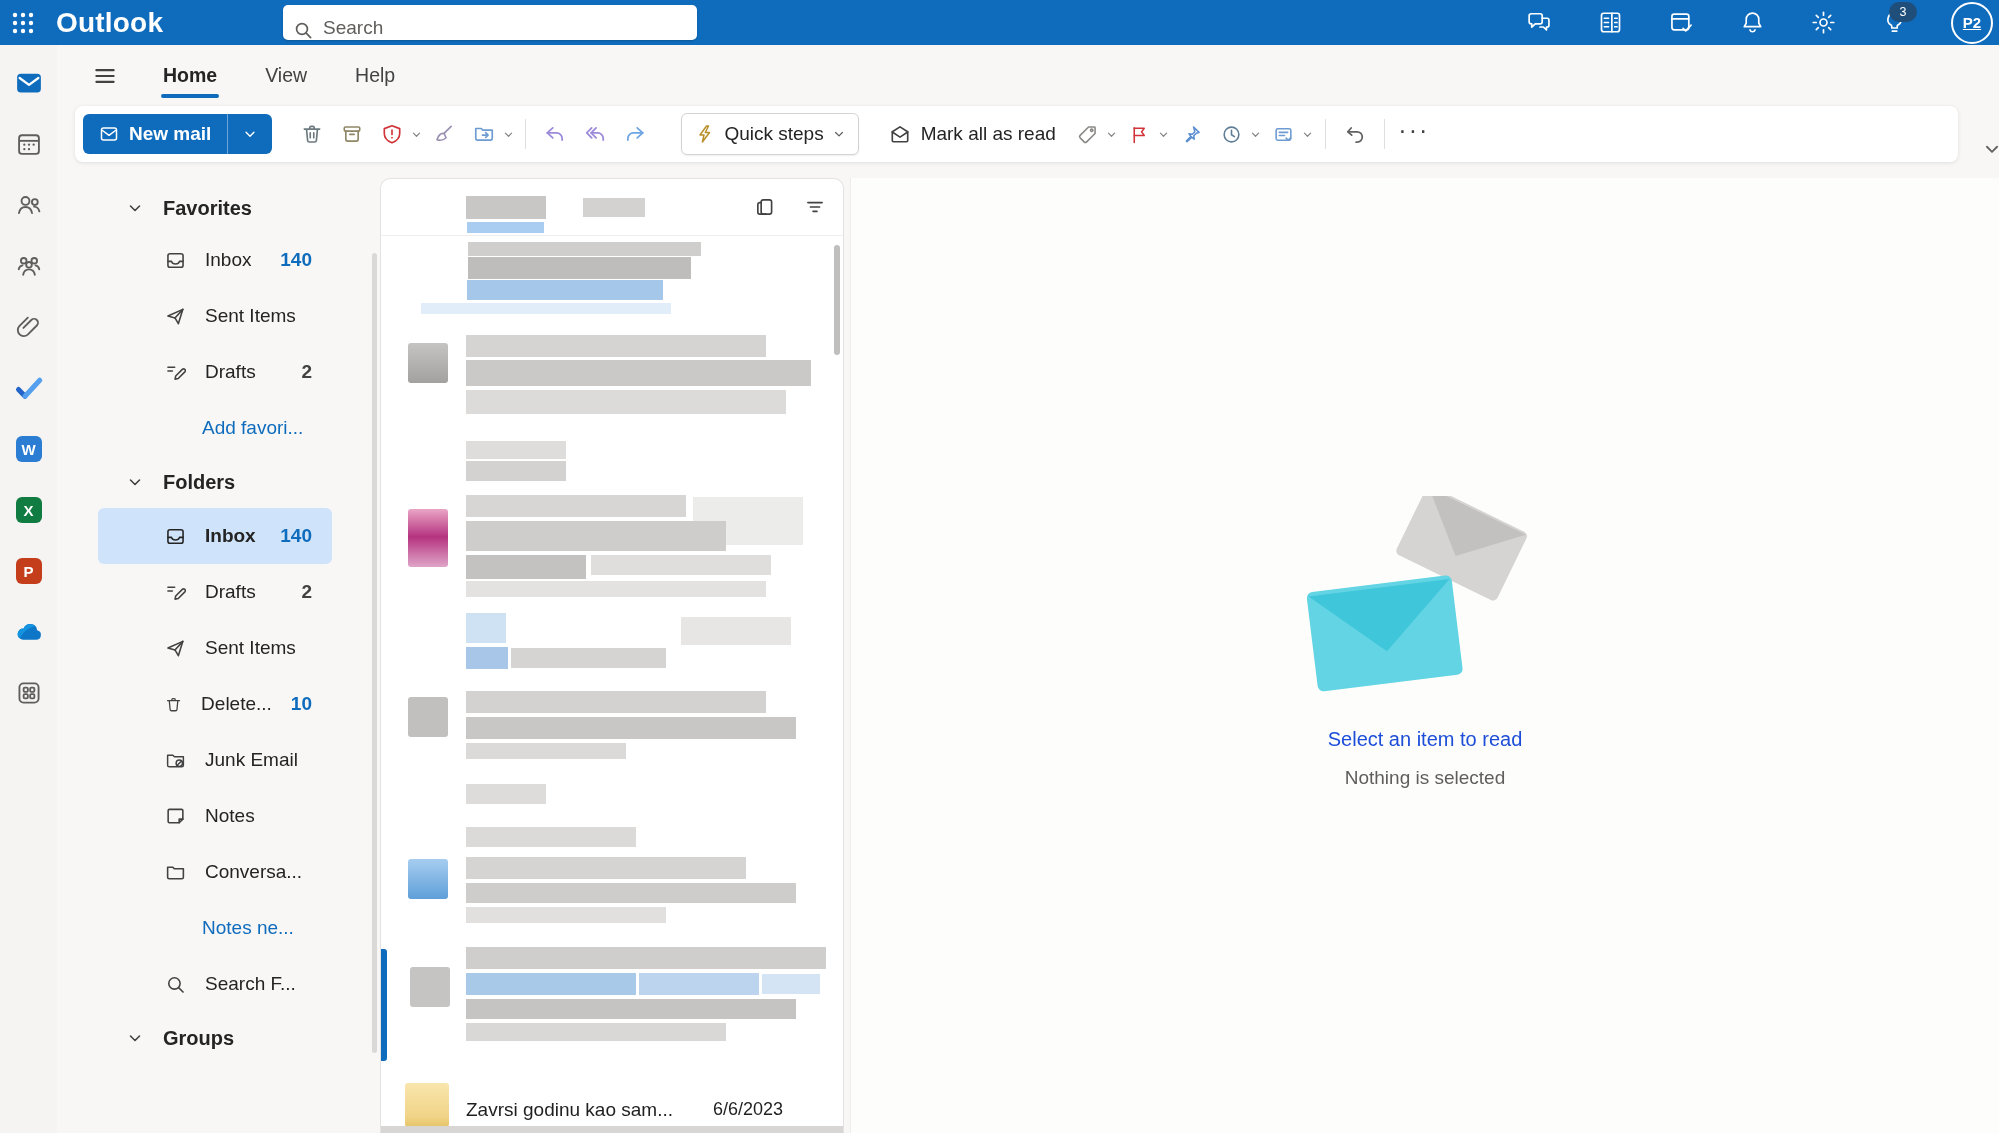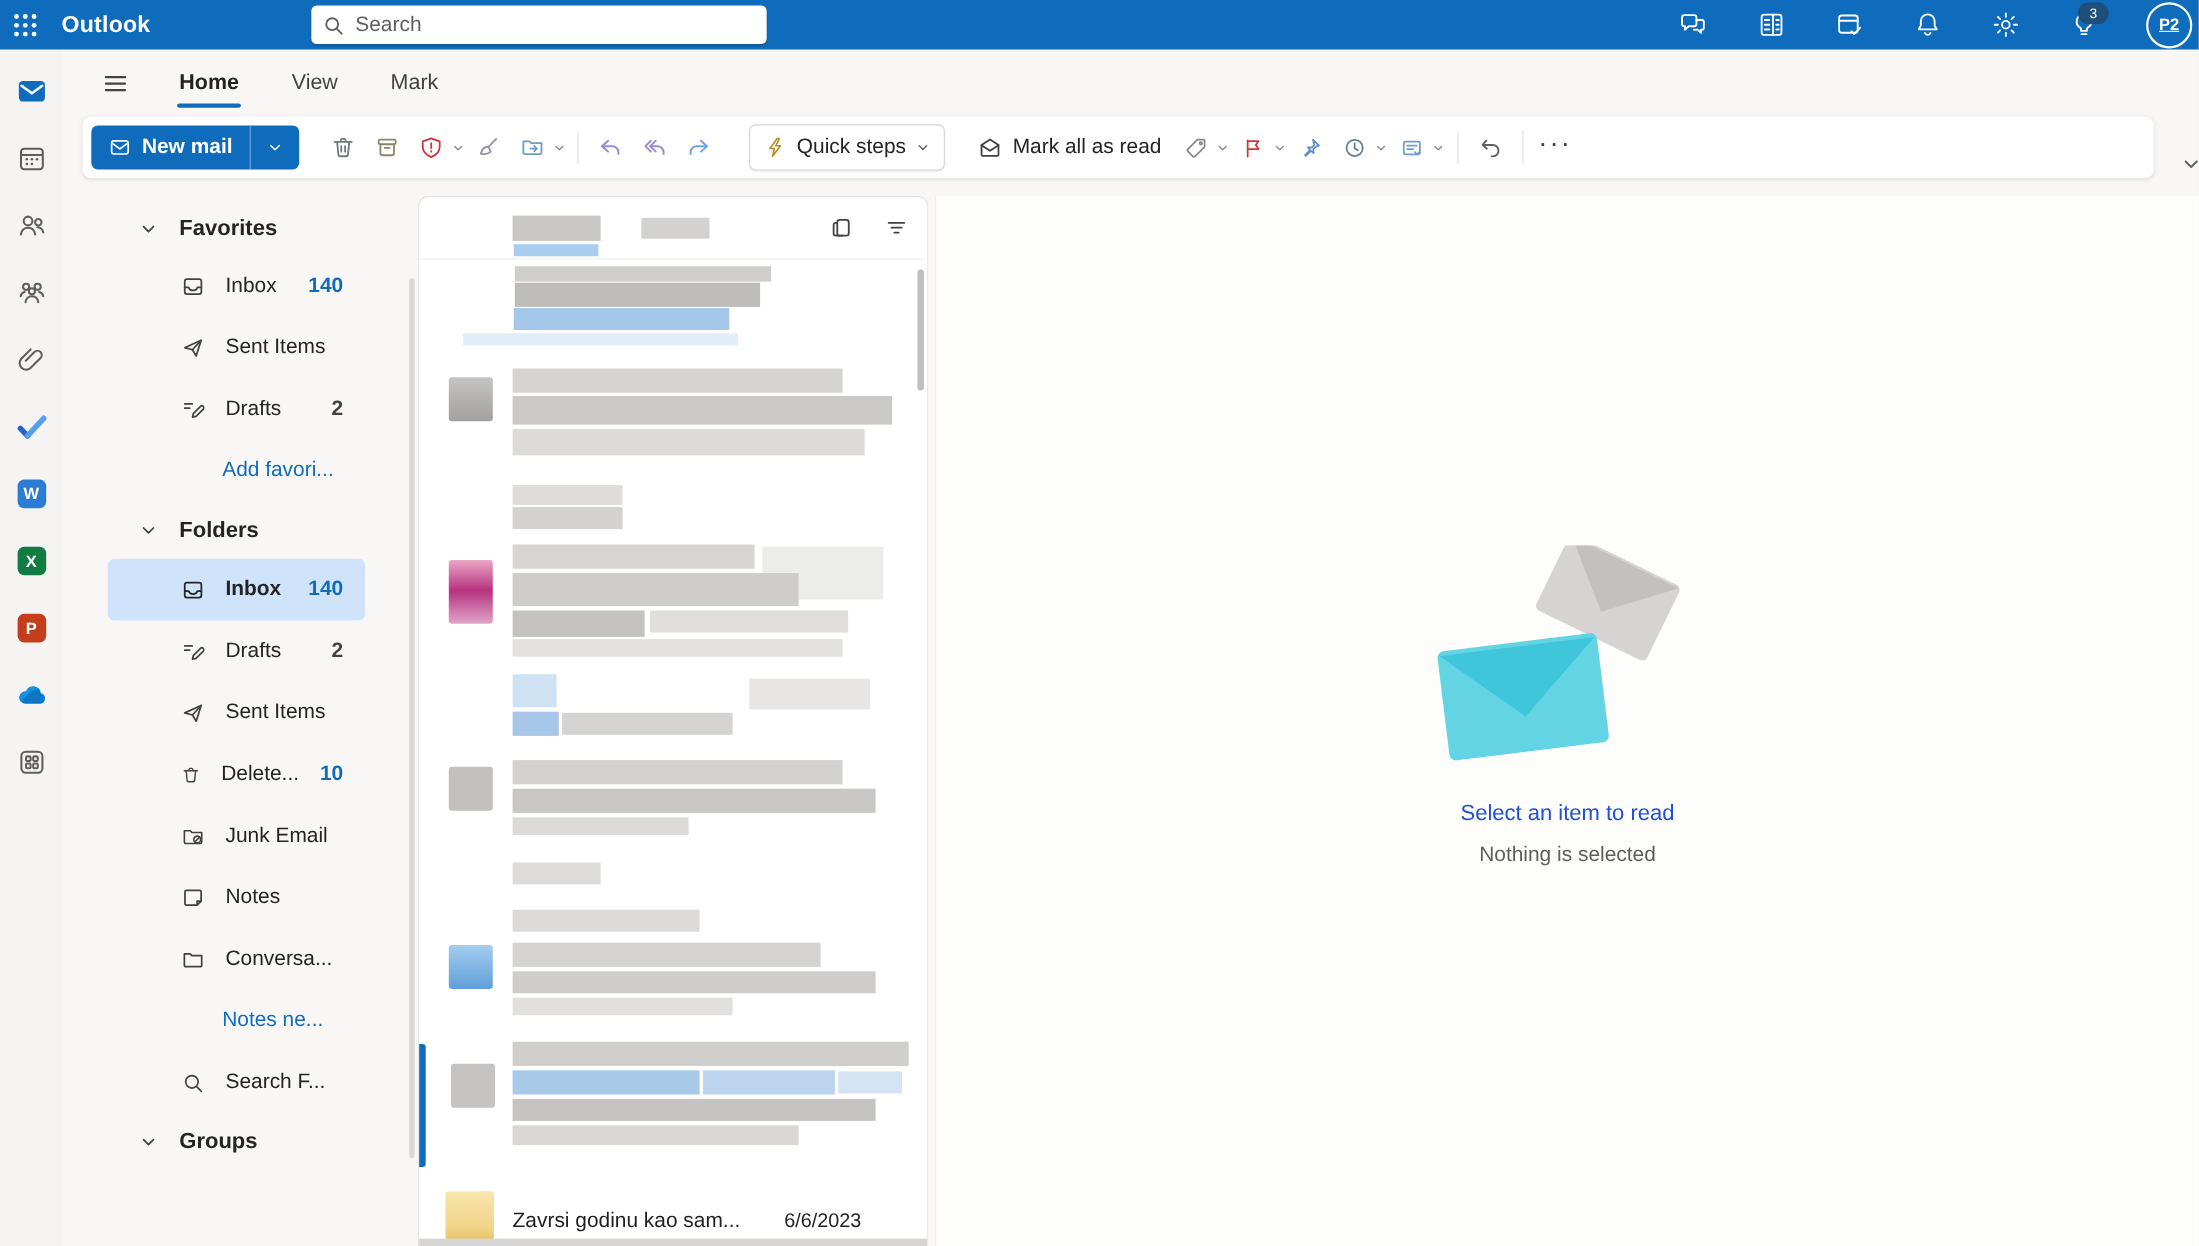--- a/index.html
+++ b/index.html
@@ -2,23 +2,23 @@
 <html><head>
 <meta charset="utf-8">
 <style>
   html,body{margin:0;padding:0;background:#e8e8e8;}
   .screen{position:relative;width:1999px;height:1133px;overflow:hidden;background:#f8f7f6;
     font-family:"Liberation Sans","DejaVu Sans",sans-serif;color:#242424;}
   svg{display:block;}
   
   .topbar{position:absolute;left:0;top:0;width:100%;height:45px;background:#0f6cbd;display:flex;align-items:center;z-index:10;}
   .launcher{width:46px;height:45px;display:flex;align-items:center;justify-content:center;cursor:pointer;}
-  .brand{color:#fff;font-size:21px;font-weight:700;margin-left:10px;letter-spacing:.2px;}
+  .brand{color:#fff;font-size:28px;font-weight:700;margin-left:10px;letter-spacing:.2px;}
   .searchbox{position:absolute;left:283px;top:5px;width:394px;height:35px;background:#fff;border-radius:5px;
-    display:flex;align-items:center;padding:0 10px;gap:8px;box-shadow:0 1px 2px rgba(0,0,0,.2);}
+    display:flex;align-items:flex-end;padding:0 10px;gap:8px;box-shadow:0 1px 2px rgba(0,0,0,.2);}
   .searchbox input{border:none;outline:none;flex:1;font-size:19px;font-family:inherit;color:#242424;background:transparent;}
   .searchbox input::placeholder{color:#605e5c;}
   .tb-right{position:absolute;right:6px;top:0;height:45px;display:flex;align-items:center;gap:43px;}
   .tbicon{width:28px;height:28px;display:flex;align-items:center;justify-content:center;position:relative;cursor:pointer;}
   .badge{position:absolute;top:-7px;right:-9px;min-width:20px;height:20px;border-radius:10px;background:#1e4e79;
     color:#fff;font-size:12.5px;display:flex;align-items:center;justify-content:center;padding:0 4px;}
   .avatar{width:38px;height:38px;border-radius:50%;border:2px solid #fff;color:#fff;font-size:15px;font-weight:700;
     display:flex;align-items:center;justify-content:center;cursor:pointer;text-decoration:underline;}
   
   .rail{position:absolute;left:0;top:45px;width:57px;bottom:0;background:#f5f4f3;display:flex;flex-direction:column;
@@ -235,21 +235,21 @@
   <div class="ribbon">
     <div class="tabsrow">
       <div class="hamburger">
         <svg width="26" height="26" viewBox="0 0 24 24" fill="none" stroke="#424242" stroke-width="1.9" stroke-linecap="round">
           <path d="M4 6.6h16M4 12h16M4 17.4h16"></path>
         </svg>
       </div>
       <div class="tabs">
         <div class="tab active">Home</div>
         <div class="tab">View</div>
-        <div class="tab">Mark</div>
+        <div class="tab">Help</div>
       </div>
     </div>
 
     <div class="toolbar">
       <div class="newmail">
         <div class="main">
           <svg width="20" height="20" viewBox="0 0 20 20" fill="none" stroke="#fff" stroke-width="1.5" stroke-linejoin="round" stroke-linecap="round">
             <rect x="2.5" y="4" width="15" height="12" rx="2"></rect>
               <path d="M3.5 6.5l6.5 4.8 6.5-4.8"></path>
           </svg>

